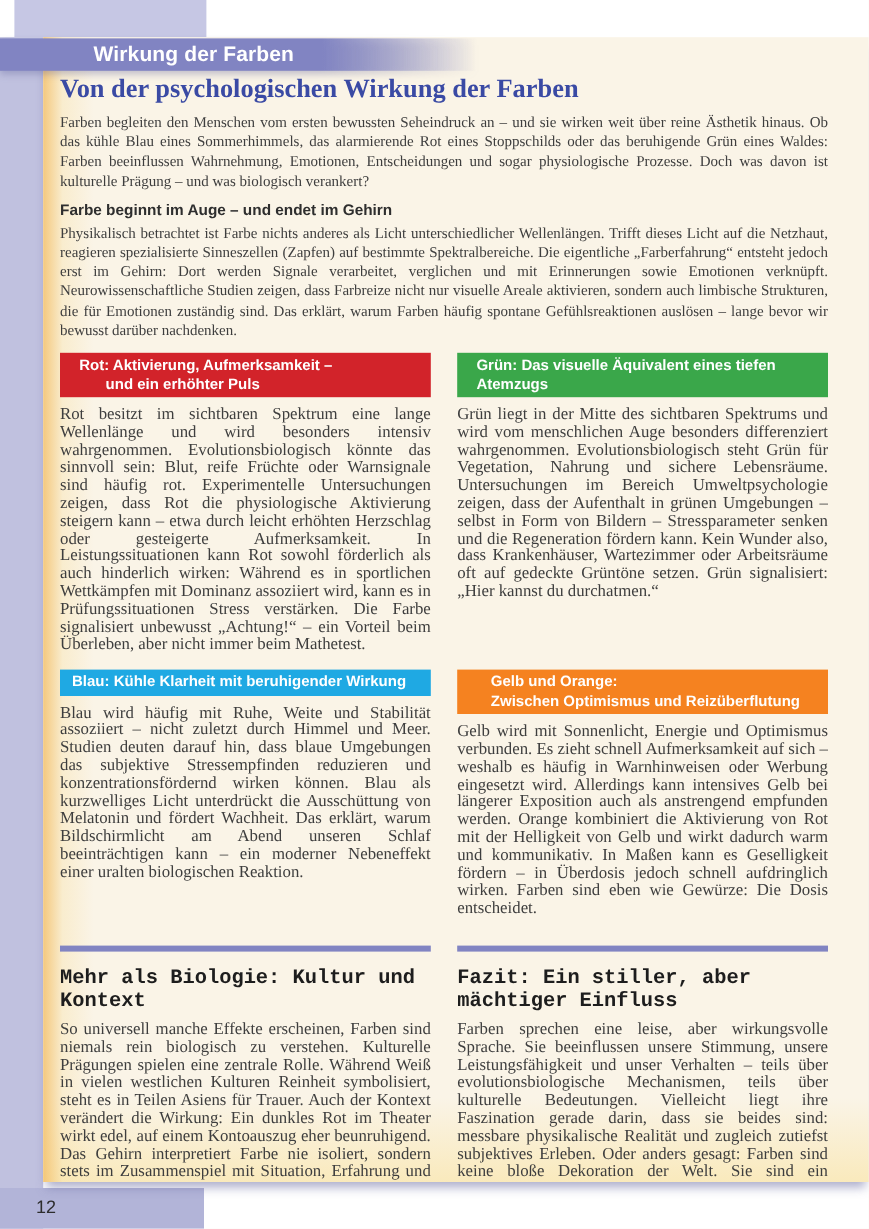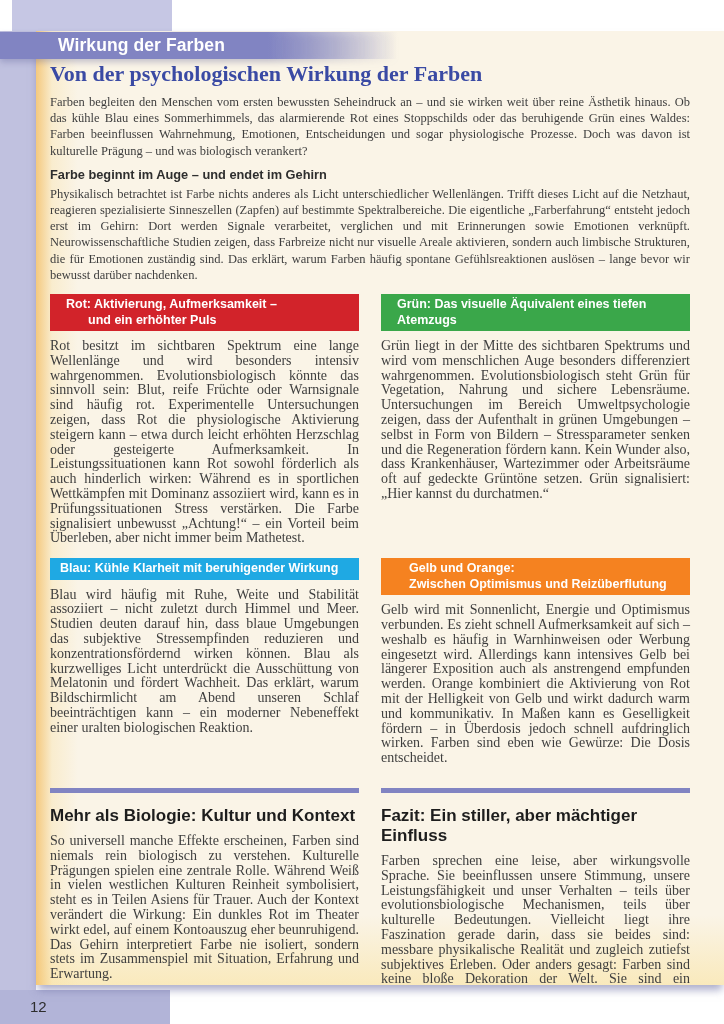--- a/index.html
+++ b/index.html
@@ -12,21 +12,21 @@
   .deco-top{position:absolute;left:12px;top:0;width:160px;height:31px;background:#c6c7e4;}
   .side-strip{position:absolute;left:0;top:31px;width:36px;height:993px;background:#c0c1df;}
   .page-num-block{position:absolute;left:0;top:990px;width:170px;height:34px;background:#b2b4d8;}
   .page-num{display:block;padding-left:30px;line-height:34px;font-size:15px;color:#2d2d2d;}
   
   .header-bar{
     position:absolute;left:0;top:32px;width:400px;height:27px;z-index:3;
     background:linear-gradient(90deg,#8184c2 0px,#8184c2 268px,rgba(129,132,194,0) 398px);
     filter:drop-shadow(0 3px 3px rgba(90,92,150,0.35));
   }
-  .header-bar span{display:block;padding-left:58px;line-height:26px;color:#ffffff;font-weight:bold;font-size:17.5px;letter-spacing:.1px;}
+  .header-bar span{display:block;padding-left:78px;line-height:26px;color:#ffffff;font-weight:bold;font-size:17.5px;letter-spacing:.1px;}
   
   .content{
     position:absolute;left:36px;top:31px;width:688px;height:954px;box-sizing:border-box;
     padding:30px 34px 10px 14px;z-index:1;
     background:
       linear-gradient(to right, rgba(243,193,108,0.85) 0px, rgba(248,225,168,0.40) 16px, rgba(250,244,231,0) 42px),
       linear-gradient(to top, rgba(249,229,170,0.70) 0px, rgba(250,244,231,0) 70px),
       #faf4e7;
     box-shadow:0 7px 8px -2px rgba(104,106,160,0.55);
     overflow:hidden;
@@ -38,21 +38,21 @@
   
   .columns{display:grid;grid-template-columns:1fr 1fr;column-gap:22px;row-gap:12px;margin-top:11px;}
   .cbox{
     box-sizing:border-box;color:#ffffff;font-weight:bold;font-size:12.5px;line-height:15.5px;
     padding:3px 10px;display:flex;flex-direction:column;justify-content:center;
   }
   .cbox.tall{min-height:36px;padding-left:16px;}
   .indent2{margin-left:22px;}
   .col-text{font-size:14px;line-height:14.8px;color:#3e3e3e;text-align:justify;hyphens:auto;-webkit-hyphens:auto;margin-top:8px;}
   .divider{height:5px;margin:10px 0 13px 0;}
-  .bottom-heading{font-family:Liberation Sans, sans-serif;font-size:17px;font-weight:bold;color:#1d1d1d;margin:0 0 5px 0;}
+  .bottom-heading{font-family:Liberation Mono, monospace;font-size:17px;font-weight:bold;color:#1d1d1d;margin:0 0 5px 0;}
 </style>
 </head>
 <body>
 
 <div class="deco-top"></div>
 <div class="side-strip"></div>
 
 <div class="header-bar">
   <span>Wirkung der Farben</span>
 </div>

